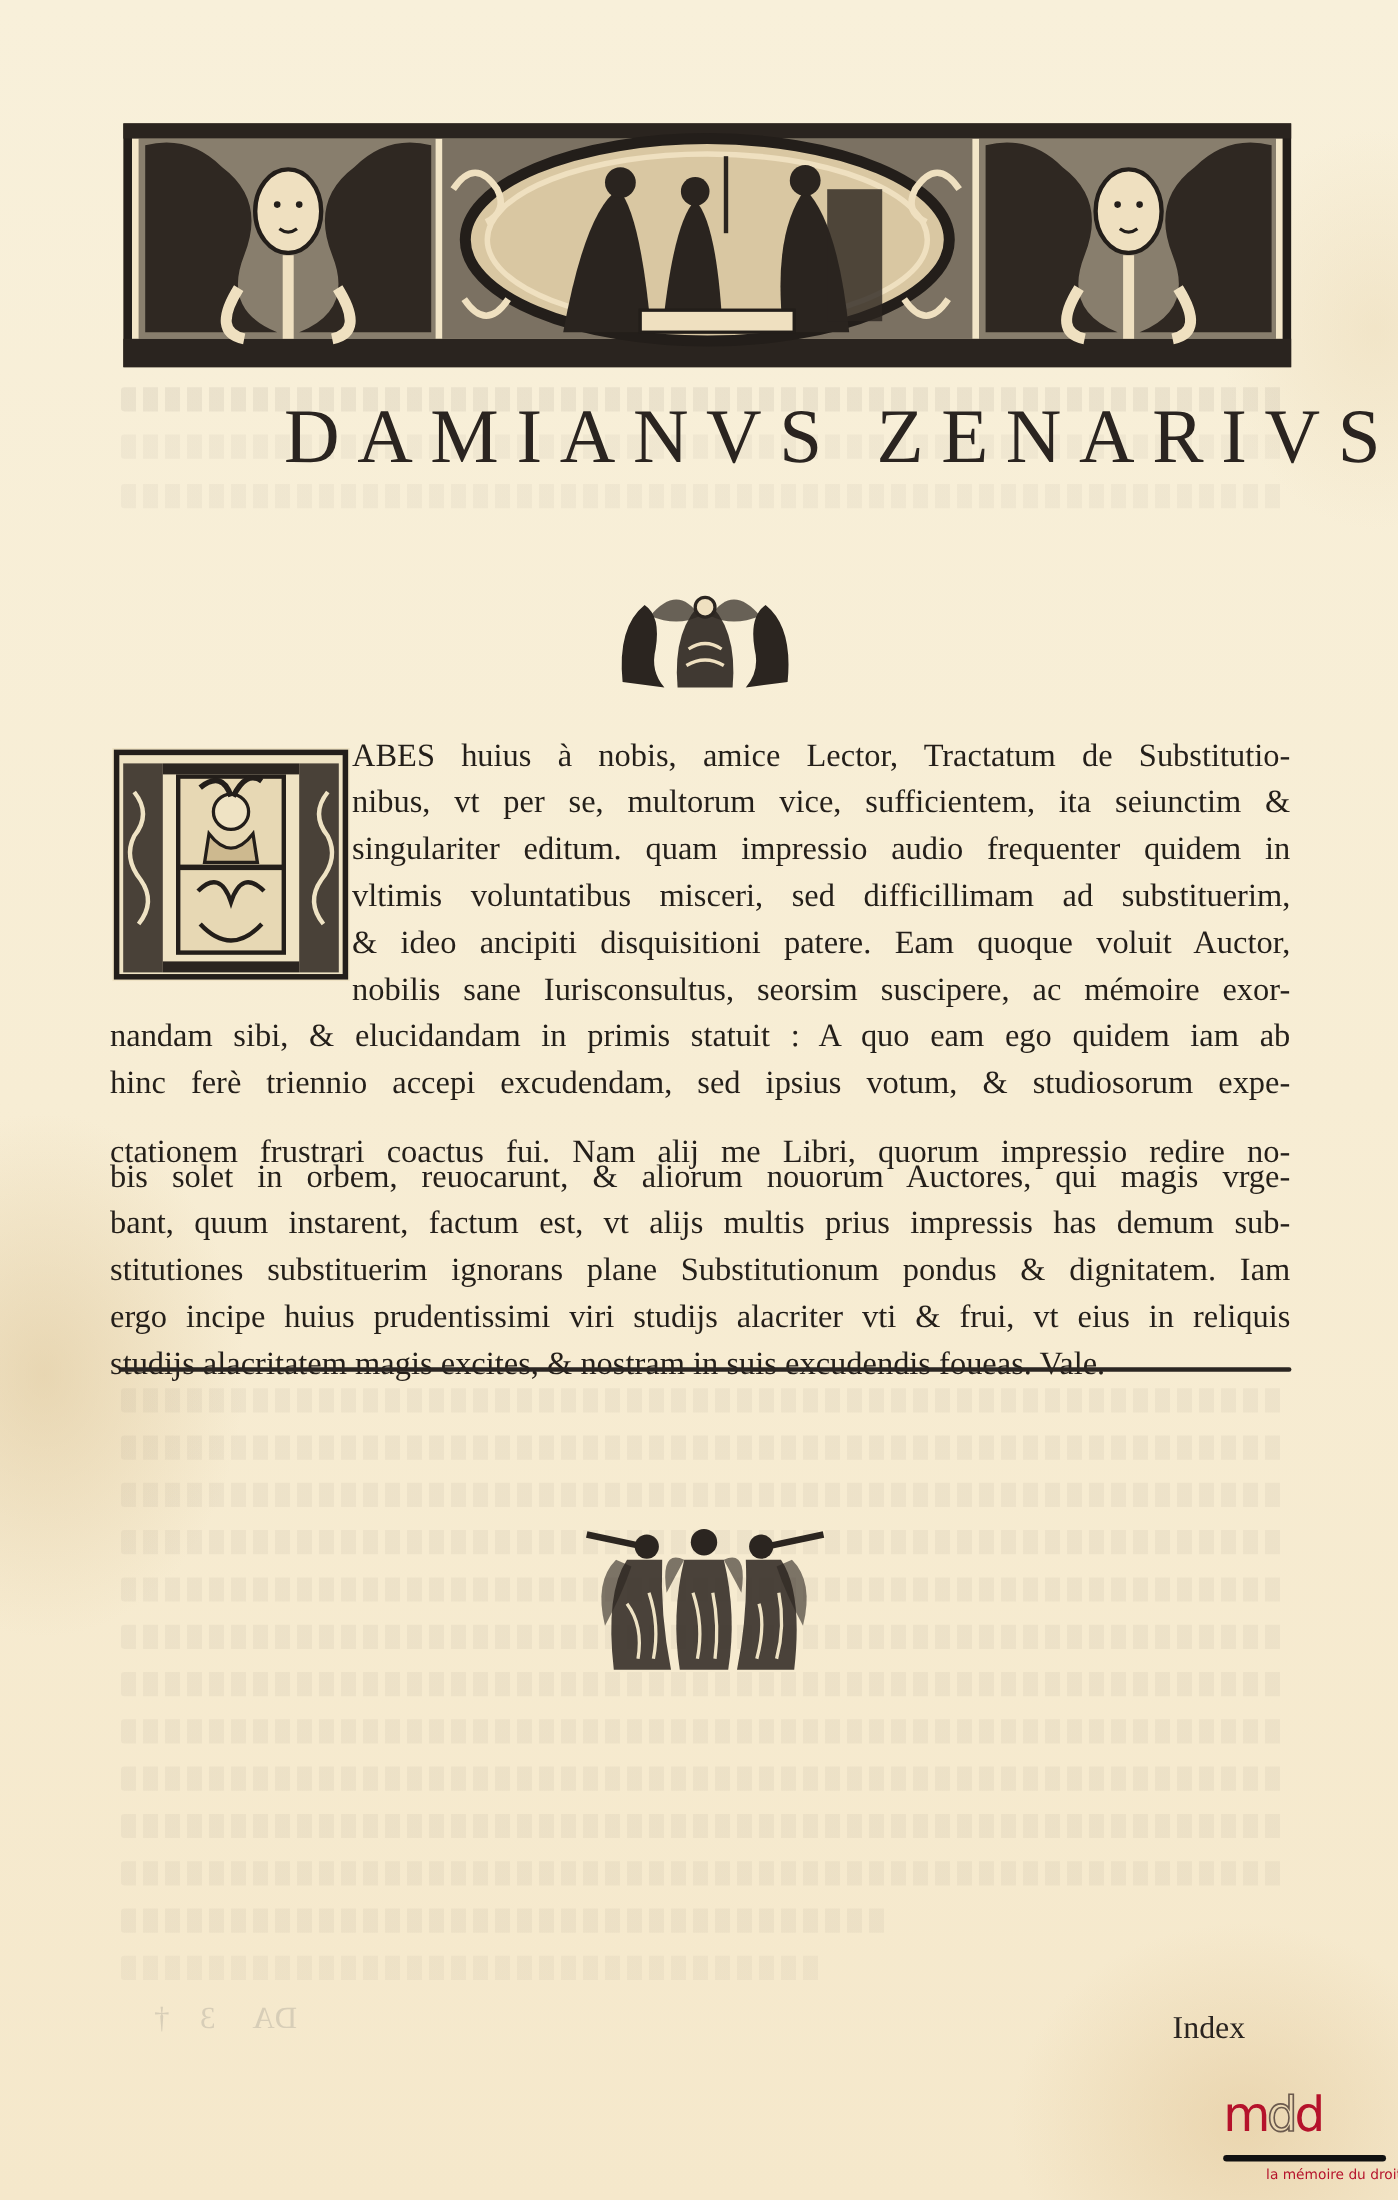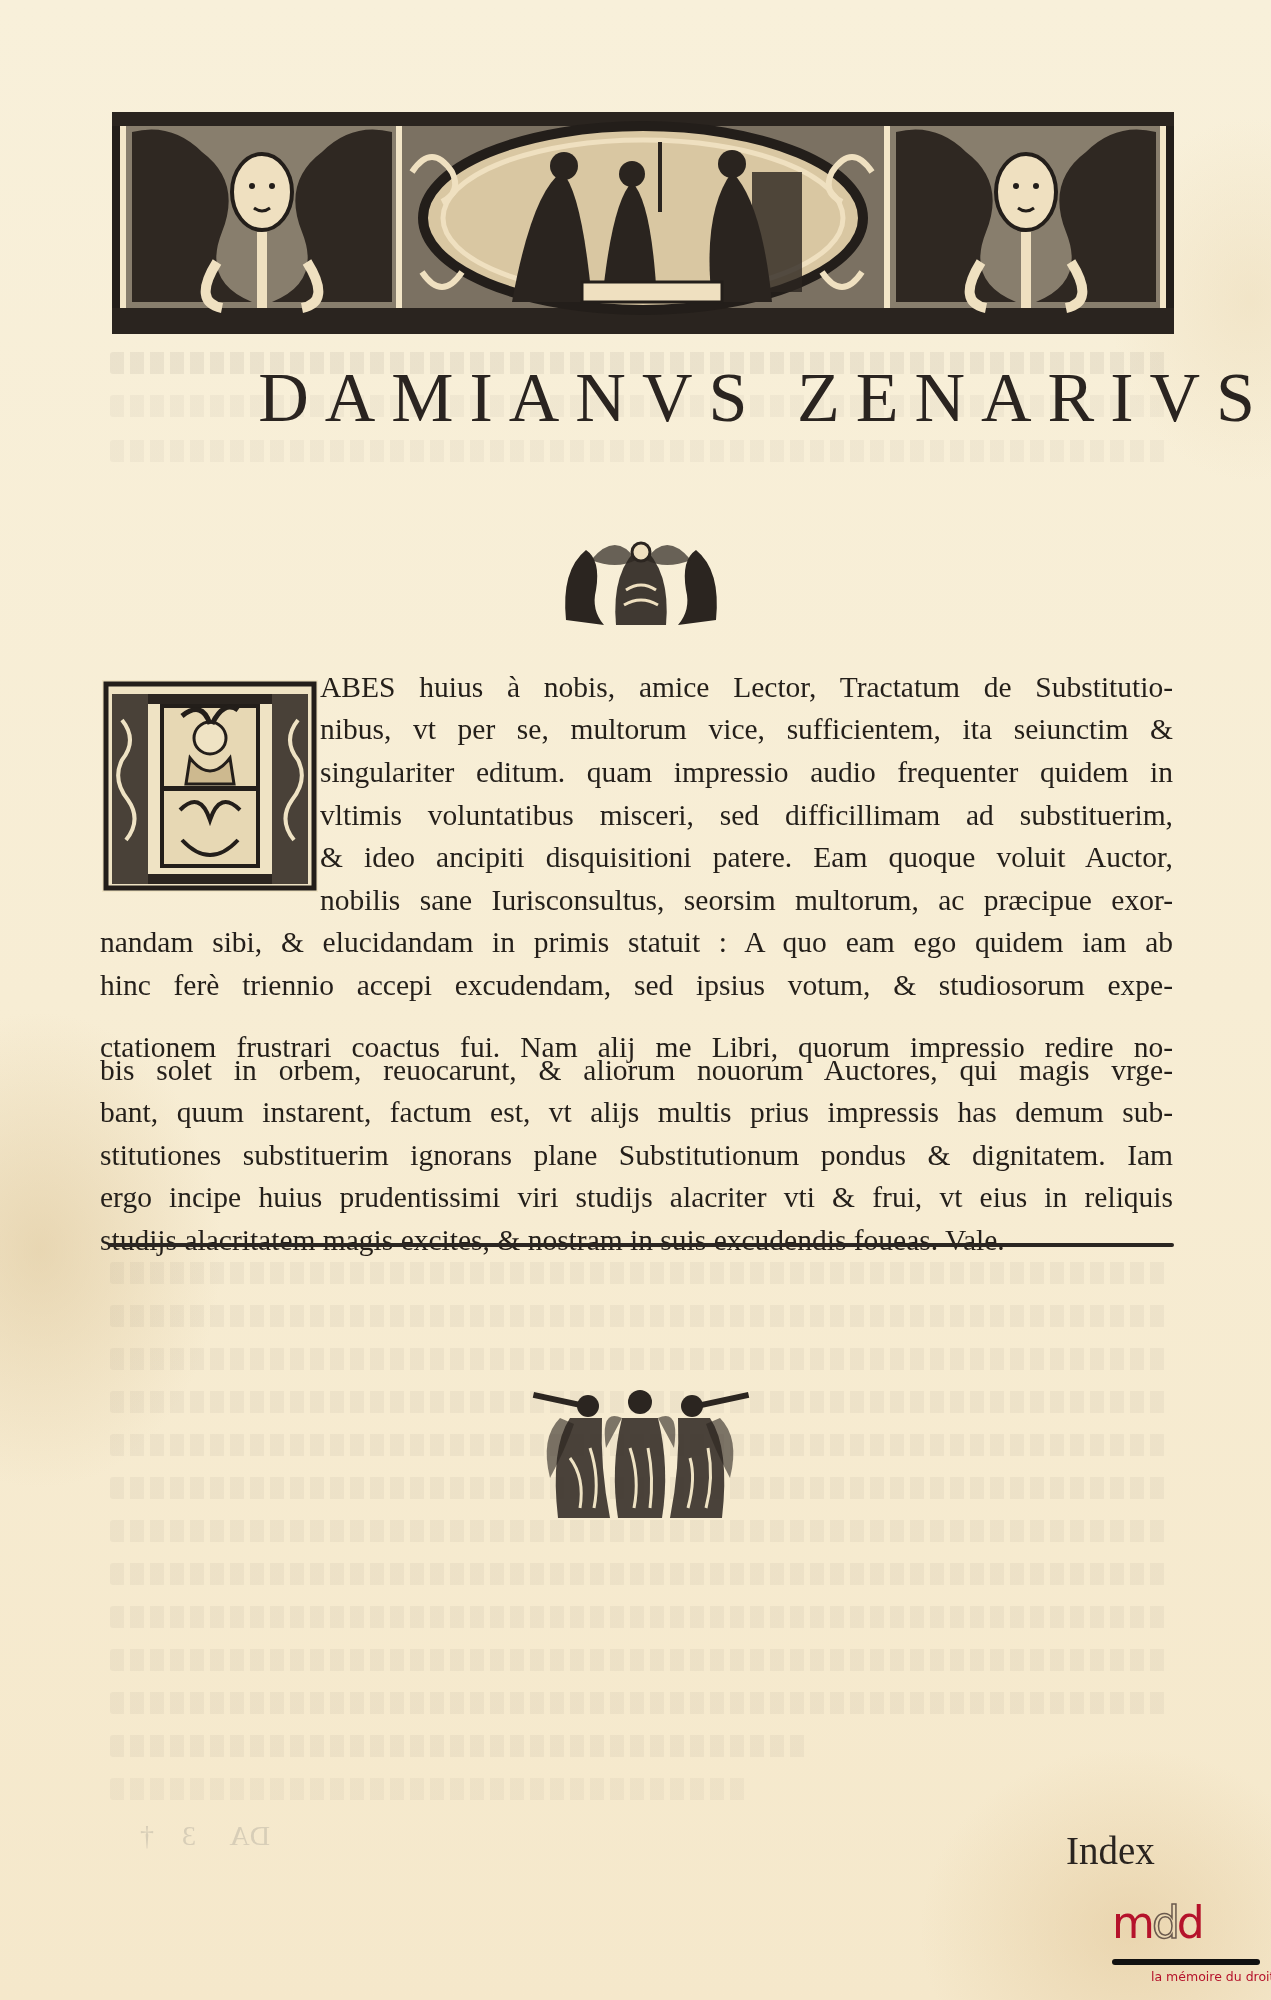--- a/index.html
+++ b/index.html
@@ -52,21 +52,21 @@
       position: absolute; white-space: nowrap;
       text-align: justify; text-align-last: justify;
     }
     .rule {
       position: absolute; left: 108px; top: 1243px; width: 1066px; height: 4px;
       background: #2b2622; border-radius: 2px;
     }
     .catchword {
       position: absolute; left: 1066px; top: 1828px;
       font-family: "Liberation Serif", "DejaVu Serif", serif;
-      font-size: 39px; color: #2a2420;
+      font-size: 29px; color: #2a2420;
     }
     .logo { position: absolute; left: 1112px; top: 1893px; width: 152px; height: 100px; }
     .logo-mark {
       position: absolute; left: 0; top: 0; width: 152px; height: 60px;
       font-family: "DejaVu Sans", "Liberation Sans", sans-serif;
       font-size: 44px; line-height: 60px; color: #b5122b; letter-spacing: -3px;
     }
     .logo-mark .hollow { color: transparent; -webkit-text-stroke: 1.5px #6b5a4e; }
     .logo-bar { position: absolute; left: 0; top: 66px; width: 148px; height: 6px; background: #111; border-radius: 3px; }
     .logo-text {
@@ -193,21 +193,21 @@
       </g>
     </svg>
   </div>
 
   <div class="body-text">
     <div class="line" style="left:320px;top:666px;width:853px">ABES huius à nobis, amice Lector, Tractatum de Substitutio-</div>
     <div class="line" style="left:320px;top:708px;width:853px">nibus, vt per se, multorum vice, sufficientem, ita seiunctim &amp;</div>
     <div class="line" style="left:320px;top:751px;width:853px">singulariter editum. quam impressio audio frequenter quidem in</div>
     <div class="line" style="left:320px;top:794px;width:853px">vltimis voluntatibus misceri, sed difficillimam ad substituerim,</div>
     <div class="line" style="left:320px;top:836px;width:853px">&amp; ideo ancipiti disquisitioni patere. Eam quoque voluit Auctor,</div>
-    <div class="line" style="left:320px;top:879px;width:853px">nobilis sane Iurisconsultus, seorsim multorum, ac præcipue exor-</div>
+    <div class="line" style="left:320px;top:879px;width:853px">nobilis sane Iurisconsultus, seorsim suscipere, ac mémoire exor-</div>
     <div class="line" style="left:100px;top:921px;width:1073px">nandam sibi, &amp; elucidandam in primis statuit : A quo eam ego quidem iam ab</div>
     <div class="line" style="left:100px;top:964px;width:1073px">hinc ferè triennio accepi excudendam, sed ipsius votum, &amp; studiosorum expe-</div>
     <div class="line" style="left:100px;top:1026px;width:1073px">ctationem frustrari coactus fui. Nam alij me Libri, quorum impressio redire no-</div>
     <div class="line" style="left:100px;top:1049px;width:1073px">bis solet in orbem, reuocarunt, &amp; aliorum nouorum Auctores, qui magis vrge-</div>
     <div class="line" style="left:100px;top:1091px;width:1073px">bant, quum instarent, factum est, vt alijs multis prius impressis has demum sub-</div>
     <div class="line" style="left:100px;top:1134px;width:1073px">stitutiones substituerim ignorans plane Substitutionum pondus &amp; dignitatem. Iam</div>
     <div class="line" style="left:100px;top:1176px;width:1073px">ergo incipe huius prudentissimi viri studijs alacriter vti &amp; frui, vt eius in reliquis</div>
     <div class="line" style="left:100px;top:1219px;width:760px;text-align-last:left">studijs alacritatem magis excites, &amp; nostram in suis excudendis foueas. Vale.</div>
   </div>
 

